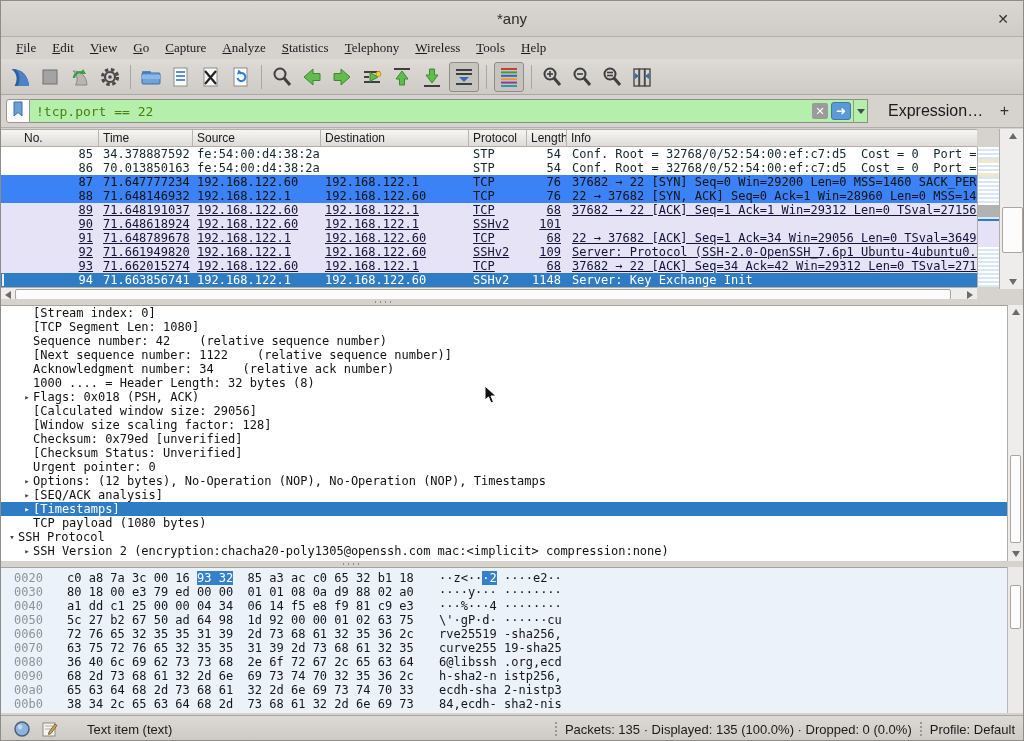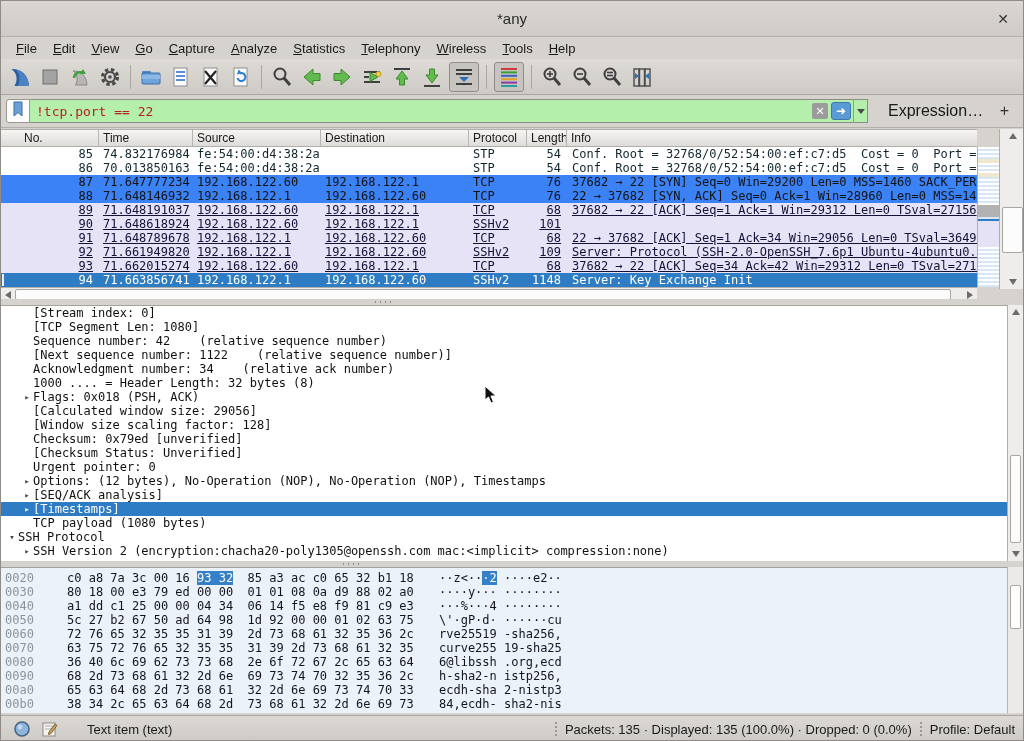--- a/index.html
+++ b/index.html
@@ -12,38 +12,38 @@
   
   #titlebar { position:absolute; left:0; top:0; width:100%; height:36px;
     background:linear-gradient(#dad7d3,#cfccc8); border-bottom:1px solid #b3afab; }
   #title-text { position:absolute; left:0; right:0; top:9px; text-align:center;
     font-size:15px; color:#2b2b2b; }
   #close-btn { position:absolute; right:10px; top:8px; width:20px; height:20px;
     font-size:14px; color:#333; text-align:center; line-height:20px; cursor:default; }
   
   #menubar { position:absolute; left:0; top:36px; width:100%; height:22px;
     background:#d6d3cf; display:flex; align-items:center; padding-left:8px; gap:2px; }
-  .menu-item { display:inline-block; padding:2px 7px; font-size:13px; }
+  .menu-item { display:inline-block; padding:2px 7px; font-size:13px;font-family:Liberation Serif, serif; }
   .menu-item::first-letter { text-decoration:underline; }
   
   #toolbar { position:absolute; left:0; top:58px; width:100%; height:36px;
     background:linear-gradient(#dedbd7,#cecbc7); border-bottom:1px solid #aaa6a2;
     display:flex; align-items:center; padding-left:4px; }
   .tbtn { width:30px; height:30px; display:flex; align-items:center; justify-content:center; }
   .tbtn.toggled { border:1px solid #908c88; background:#c7c4c0; border-radius:3px; margin:0 2px; }
   .tsep { width:1px; height:24px; background:#aaa6a2; margin:0 5px; }
   .tbtn svg { display:block; }
   
   #filterbar { position:absolute; left:0; top:94px; width:100%; height:33px;
     background:#d6d3cf; border-bottom:1px solid #b3afab; display:flex; align-items:center; }
   #bookmark-btn { margin-left:5px; width:24px; height:24px; background:#fdfdfd;
     border:1px solid #9a9692; border-radius:3px 0 0 3px; display:flex; align-items:center; justify-content:center; }
   #filter-box { width:838px; height:24px; background:#b5efac; border:1px solid #8f8b87;
     border-left:none; display:flex; align-items:center; position:relative; }
-  #filter-input { flex:1; font:13px "DejaVu Sans Mono", monospace; color:#b91c1c; padding-left:6px; white-space:pre; }
+  #filter-input { flex:1; font:13px "DejaVu Sans Mono", monospace; color:#4d7c0f; padding-left:6px; white-space:pre; }
   #filter-clear { width:16px; height:16px; background:#9b9b9b; border-radius:2px; color:#fff;
     font-size:11px; line-height:16px; text-align:center; margin-right:3px; }
   #filter-apply { width:20px; height:18px; background:#5b9bd5; border:1px solid #3c77ad; border-radius:3px;
     color:#fff; font-size:12px; line-height:16px; text-align:center; margin-right:2px; }
   #filter-caret { width:14px; height:24px; border-left:1px solid #9a9692; display:flex; align-items:center; justify-content:center; }
   .caret-shape { width:0; height:0; border-left:4px solid transparent; border-right:4px solid transparent; border-top:5px solid #4a4a4a; }
   #expression-btn { margin-left:14px; font-size:16px; color:#1a1a1a; padding:3px 6px; }
   #filter-add-btn { position:absolute; right:6px; font-size:16px; color:#333; padding:2px 8px; }
   
   #plist-header { position:absolute; left:0; top:128px; width:976px; height:18px;
@@ -102,21 +102,21 @@
   .ind-root { padding-left:5px; }
   .ind-child { padding-left:20px; }
   .ind-child-noarr { padding-left:32px; }
   .dline.selected { background:#2e7cc3; color:#fff; }
   .dline.selected .arr { color:#fff; }
   #details-vscroll { position:absolute; right:0; top:304px; width:16px; height:256px; background:#efedeb; border-left:1px solid #b1ada9; }
   
   #hexpane { position:absolute; left:0; top:566px; width:1024px; height:146px; background:#ecf2f9;
     border-top:1px solid #a6a29e; padding-top:3px; }
   .hexrow { height:14px; font:12px "DejaVu Sans Mono", monospace; line-height:14px; white-space:pre; display:flex; }
-  .hexrow .off { color:#8d939b; padding-left:4px; width:66px; flex:none; }
+  .hexrow .off { color:#8d939b; padding-left:13px; width:66px; flex:none; }
   .hexrow .hx { color:#14141e; width:372px; flex:none; }
   .hexrow .asc { color:#14141e; }
   .hl { background:#3580c8; color:#fff; }
   #hex-vscroll { position:absolute; right:0; top:566px; width:16px; height:146px; background:#eceae8; border-left:1px solid #b9b5b1; }
   
   #statusbar { position:absolute; left:0; top:714px; width:100%; height:27px;
     background:linear-gradient(#dcd9d5,#cdcac6); border-top:1px solid #aaa6a2;
     display:flex; align-items:center; font-size:13px; }
   #expert-btn { margin-left:12px; width:18px; height:18px; }
   #comment-btn { margin-left:10px; width:18px; height:18px; }
@@ -369,21 +369,21 @@
     <span class="hc first">No.</span>
     <span class="hc">Time</span>
     <span class="hc">Source</span>
     <span class="hc">Destination</span>
     <span class="hc">Protocol</span>
     <span class="hc">Length</span>
     <span class="hc last">Info</span>
   </div>
 
   <div id="plist-rows">
-    <div class="prow row-stp"><span class="c-no">85</span><span class="c-time">74.832176984</span><span class="c-src">fe:54:00:d4:38:2a</span><span class="c-dst"></span><span class="c-proto">STP</span><span class="c-len">54</span><span class="c-info">Conf. Root = 32768/0/52:54:00:ef:c7:d5  Cost = 0  Port =</span></div>
+    <div class="prow row-stp"><span class="c-no">85</span><span class="c-time">34.378887592</span><span class="c-src">fe:54:00:d4:38:2a</span><span class="c-dst"></span><span class="c-proto">STP</span><span class="c-len">54</span><span class="c-info">Conf. Root = 32768/0/52:54:00:ef:c7:d5  Cost = 0  Port =</span></div>
     <div class="prow row-stp"><span class="c-no">86</span><span class="c-time">70.013850163</span><span class="c-src">fe:54:00:d4:38:2a</span><span class="c-dst"></span><span class="c-proto">STP</span><span class="c-len">54</span><span class="c-info">Conf. Root = 32768/0/52:54:00:ef:c7:d5  Cost = 0  Port =</span></div>
     <div class="prow row-syn"><span class="c-no">87</span><span class="c-time">71.647777234</span><span class="c-src">192.168.122.60</span><span class="c-dst">192.168.122.1</span><span class="c-proto">TCP</span><span class="c-len">76</span><span class="c-info">37682 → 22 [SYN] Seq=0 Win=29200 Len=0 MSS=1460 SACK_PERM</span></div>
     <div class="prow row-syn"><span class="c-no">88</span><span class="c-time">71.648146932</span><span class="c-src">192.168.122.1</span><span class="c-dst">192.168.122.60</span><span class="c-proto">TCP</span><span class="c-len">76</span><span class="c-info">22 → 37682 [SYN, ACK] Seq=0 Ack=1 Win=28960 Len=0 MSS=146</span></div>
     <div class="prow row-tcp"><span class="c-no">89</span><span class="c-time">71.648191037</span><span class="c-src">192.168.122.60</span><span class="c-dst">192.168.122.1</span><span class="c-proto">TCP</span><span class="c-len">68</span><span class="c-info">37682 → 22 [ACK] Seq=1 Ack=1 Win=29312 Len=0 TSval=27156</span></div>
     <div class="prow row-tcp"><span class="c-no">90</span><span class="c-time">71.648618924</span><span class="c-src">192.168.122.60</span><span class="c-dst">192.168.122.1</span><span class="c-proto">SSHv2</span><span class="c-len">101</span></div>
     <div class="prow row-tcp"><span class="c-no">91</span><span class="c-time">71.648789678</span><span class="c-src">192.168.122.1</span><span class="c-dst">192.168.122.60</span><span class="c-proto">TCP</span><span class="c-len">68</span><span class="c-info">22 → 37682 [ACK] Seq=1 Ack=34 Win=29056 Len=0 TSval=36495</span></div>
     <div class="prow row-tcp"><span class="c-no">92</span><span class="c-time">71.661949820</span><span class="c-src">192.168.122.1</span><span class="c-dst">192.168.122.60</span><span class="c-proto">SSHv2</span><span class="c-len">109</span><span class="c-info">Server: Protocol (SSH-2.0-OpenSSH_7.6p1 Ubuntu-4ubuntu0.3</span></div>
     <div class="prow row-tcp"><span class="c-no">93</span><span class="c-time">71.662015274</span><span class="c-src">192.168.122.60</span><span class="c-dst">192.168.122.1</span><span class="c-proto">TCP</span><span class="c-len">68</span><span class="c-info">37682 → 22 [ACK] Seq=34 Ack=42 Win=29312 Len=0 TSval=2715</span></div>
     <div class="prow row-selected"><span class="c-no">94</span><span class="c-time">71.663856741</span><span class="c-src">192.168.122.1</span><span class="c-dst">192.168.122.60</span><span class="c-proto">SSHv2</span><span class="c-len">1148</span><span class="c-info">Server: Key Exchange Init</span></div>
   </div>

